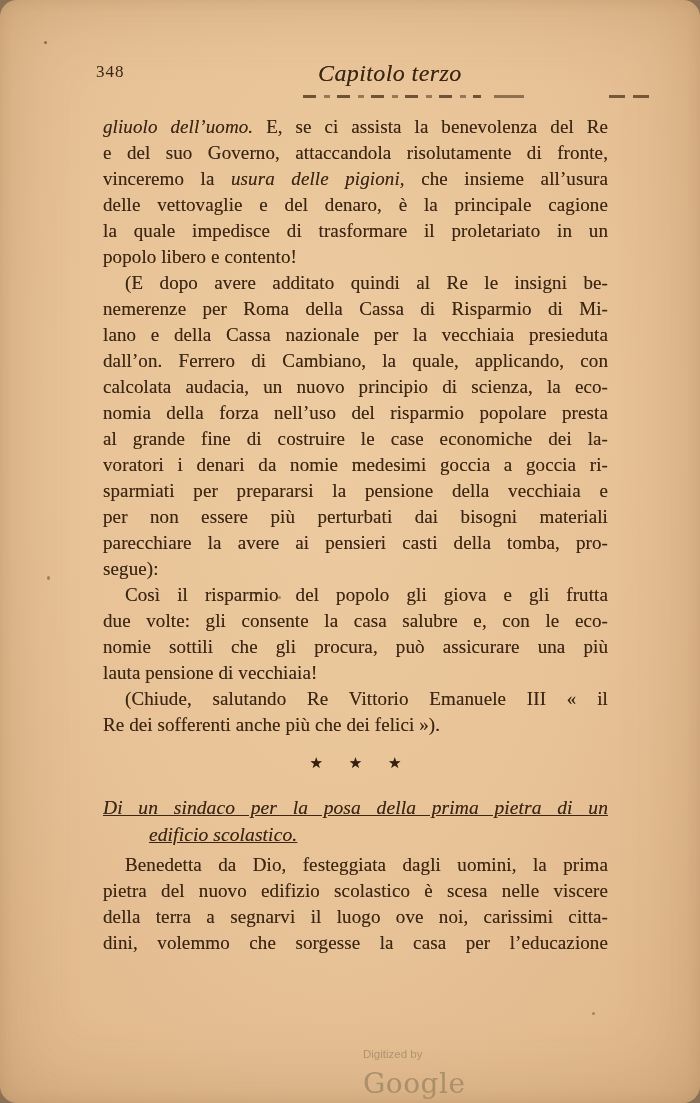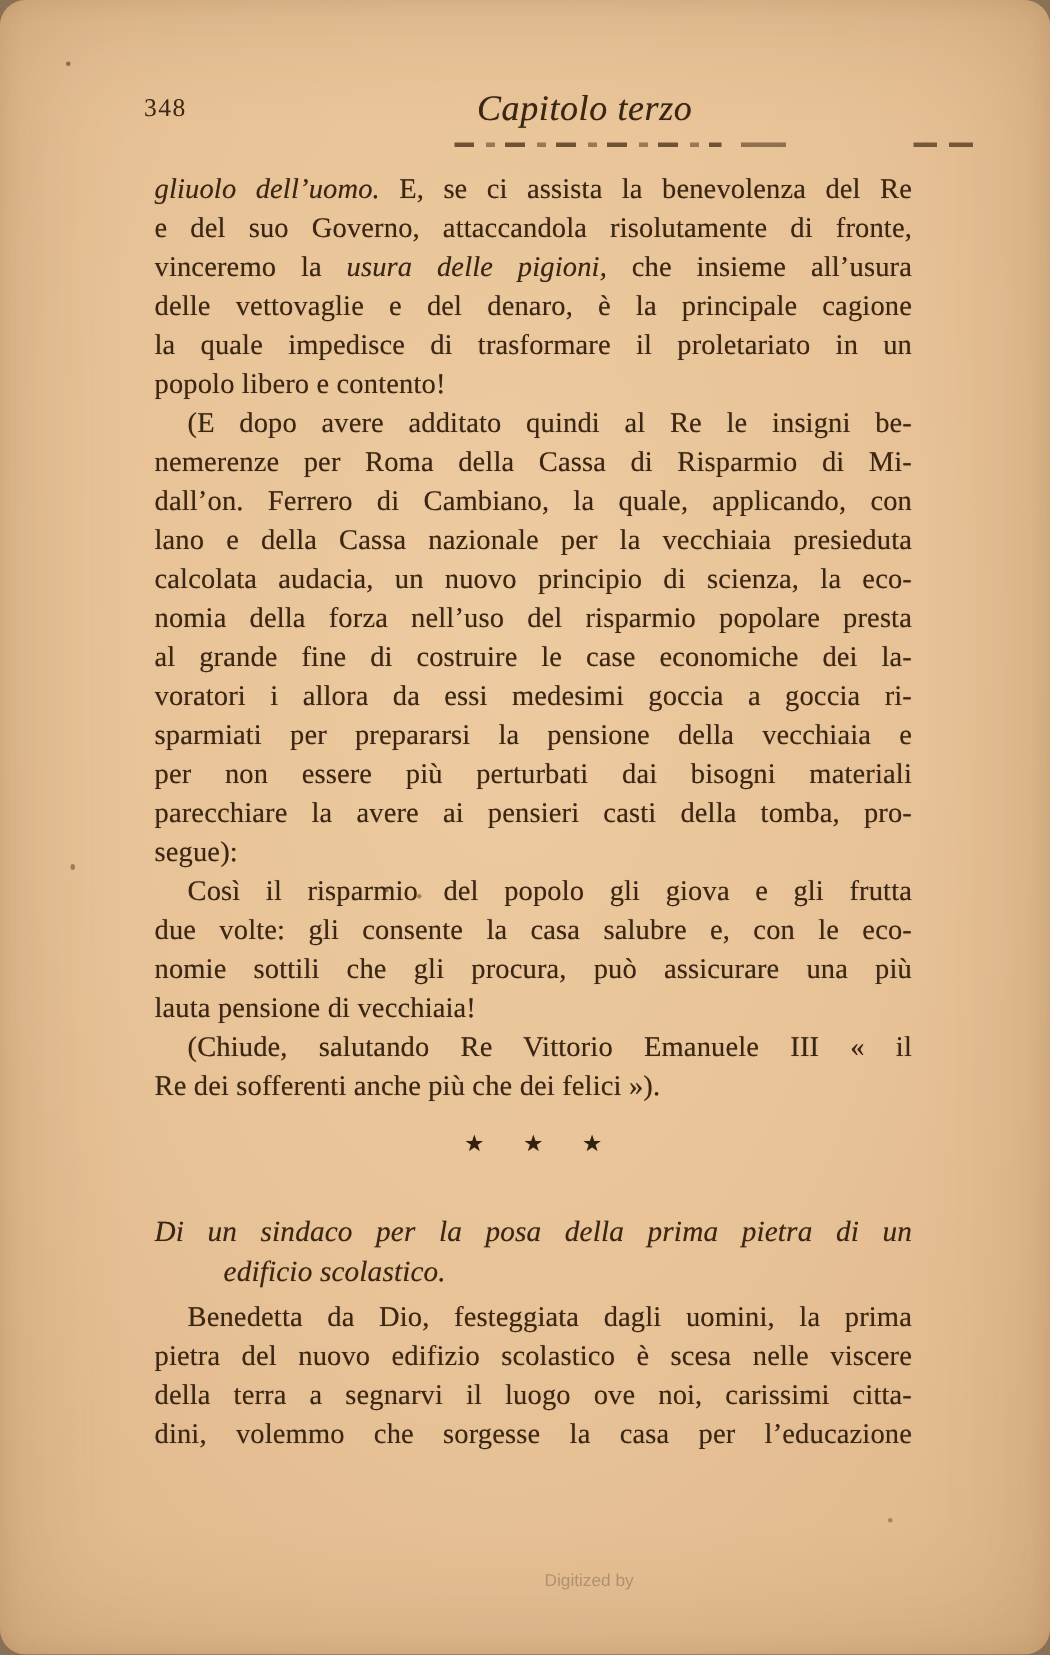--- a/index.html
+++ b/index.html
@@ -44,22 +44,22 @@
   .line{height:26px;overflow:hidden;text-align:justify;}
   .line.j{text-align-last:justify;}
   .para.indent .line:first-child{text-indent:22px;}
   em{font-style:italic;}
   .stars{
     margin-top:12px;height:26px;
     text-align:center;font-size:15px;word-spacing:22px;
     letter-spacing:0;color:#33200f;
   }
   .heading{
-    margin-top:32px;margin-bottom:4px;
-    font-style:italic;font-size:19.5px;
+    margin-top:18px;margin-bottom:4px;
+    font-style:italic;font-size:19.5px;text-decoration:underline;
   }
   .heading .line{height:27px;line-height:27px;}
   .heading .line.hang{padding-left:46px;}
   
   .watermark{
     position:absolute;left:363px;top:1048px;
     display:flex;align-items:baseline;gap:7px;
     color:#a58c68;
     flex-direction:column;
   }
@@ -100,26 +100,26 @@
         <div class="line j"><em>gliuolo dell’uomo.</em><span> E, se ci assista la benevolenza del Re</span></div>
         <div class="line j"><span>e del suo Governo, attaccandola risolutamente di fronte,</span></div>
         <div class="line j"><span>vinceremo la </span><em>usura delle pigioni,</em><span> che insieme all’usura</span></div>
         <div class="line j"><span>delle vettovaglie e del denaro, è la principale cagione</span></div>
         <div class="line j"><span>la quale impedisce di trasformare il proletariato in un</span></div>
         <div class="line"><span>popolo libero e contento!</span></div>
       </div>
       <div class="block para indent">
         <div class="line j"><span>(E dopo avere additato quindi al Re le insigni be-</span></div>
         <div class="line j"><span>nemerenze per Roma della Cassa di Risparmio di Mi-</span></div>
+        <div class="line j"><span>lano e della Cassa nazionale per la vecchiaia presieduta</span></div>
         <div class="line j"><span>dall’on. Ferrero di Cambiano, la quale, applicando, con</span></div>
-        <div class="line j"><span>lano e della Cassa nazionale per la vecchiaia presieduta</span></div>
         <div class="line j"><span>calcolata audacia, un nuovo principio di scienza, la eco-</span></div>
         <div class="line j"><span>nomia della forza nell’uso del risparmio popolare presta</span></div>
         <div class="line j"><span>al grande fine di costruire le case economiche dei la-</span></div>
-        <div class="line j"><span>voratori i allora da essi medesimi goccia a goccia ri-</span></div>
+        <div class="line j"><span>voratori i denari da nomie medesimi goccia a goccia ri-</span></div>
         <div class="line j"><span>sparmiati per prepararsi la pensione della vecchiaia e</span></div>
         <div class="line j"><span>per non essere più perturbati dai bisogni materiali</span></div>
         <div class="line j"><span>parecchiare la avere ai pensieri casti della tomba, pro-</span></div>
         <div class="line"><span>segue):</span></div>
       </div>
       <div class="block para indent">
         <div class="line j"><span>Così il risparmio del popolo gli giova e gli frutta</span></div>
         <div class="line j"><span>due volte: gli consente la casa salubre e, con le eco-</span></div>
         <div class="line j"><span>nomie sottili che gli procura, può assicurare una più</span></div>
         <div class="line"><span>lauta pensione di vecchiaia!</span></div>
@@ -136,15 +136,16 @@
       <div class="block para indent">
         <div class="line j"><span>Benedetta da Dio, festeggiata dagli uomini, la prima</span></div>
         <div class="line j"><span>pietra del nuovo edifizio scolastico è scesa nelle viscere</span></div>
         <div class="line j"><span>della terra a segnarvi il luogo ove noi, carissimi citta-</span></div>
         <div class="line j"><span>dini, volemmo che sorgesse la casa per l’educazione</span></div>
       </div>
     </main>
 
   <div class="watermark">
     <span class="wm-prefix">Digitized by</span>
+    <span class="wm-brand">Google</span>
   </div>
 
 </div>
 
 </body></html>

